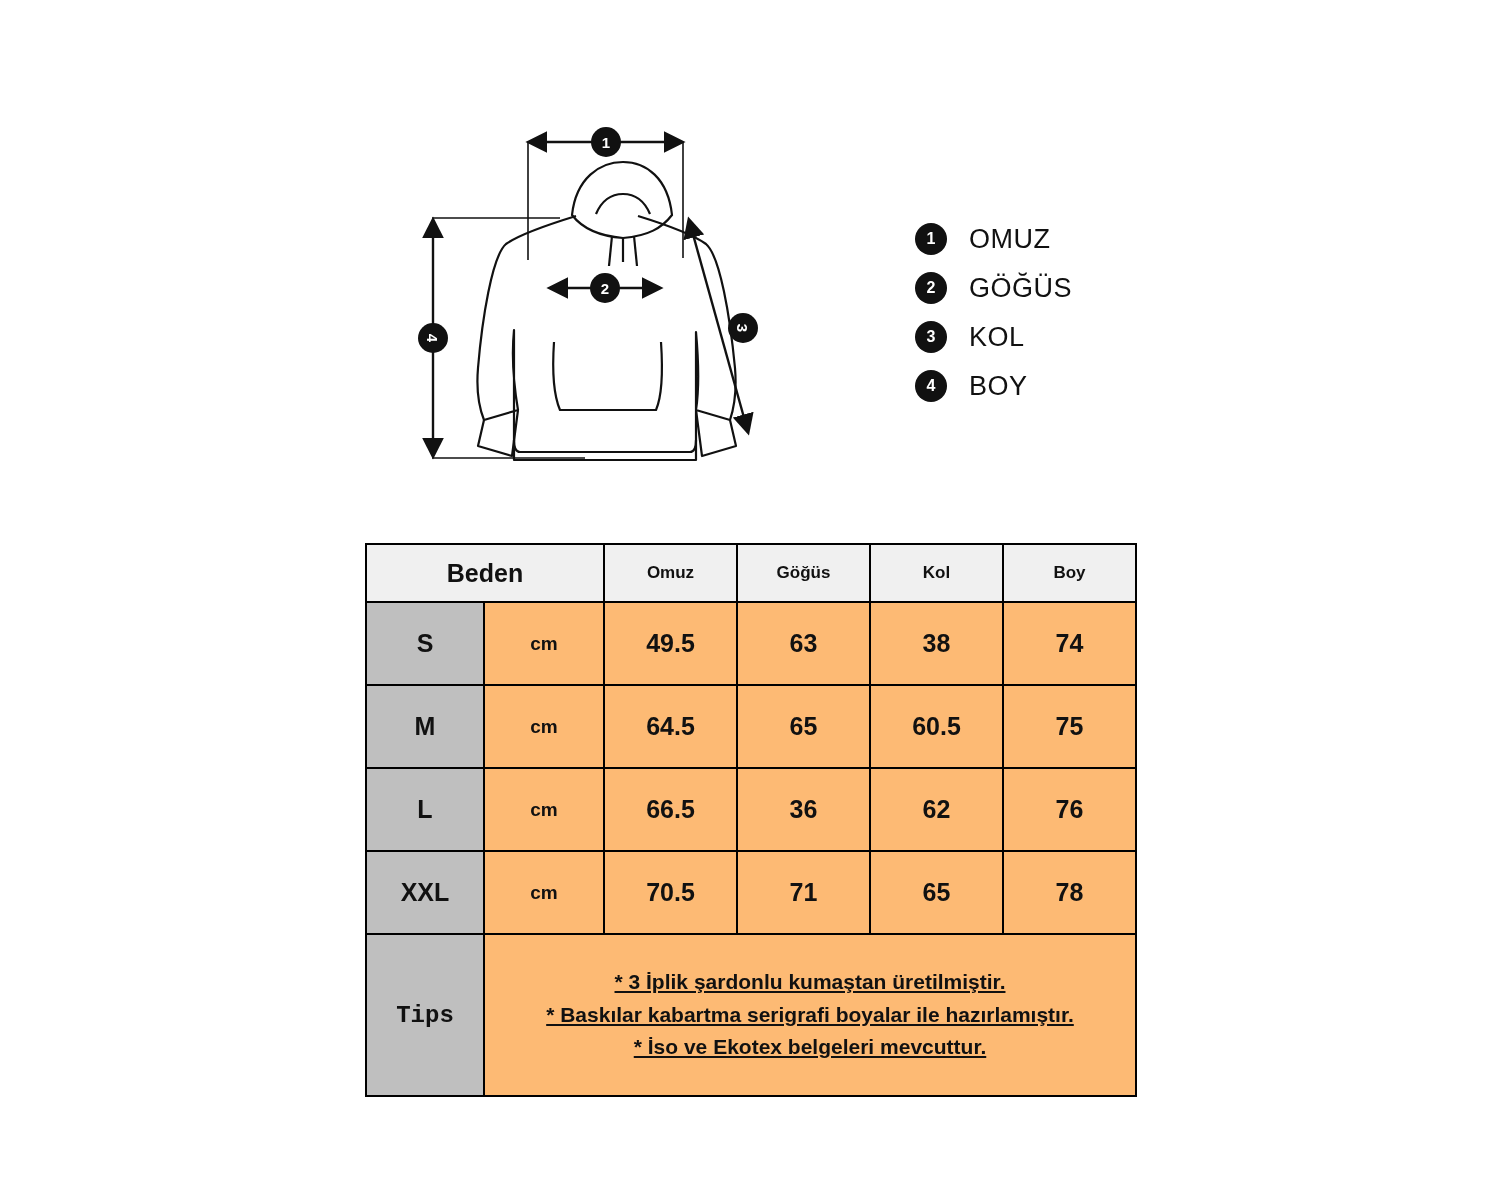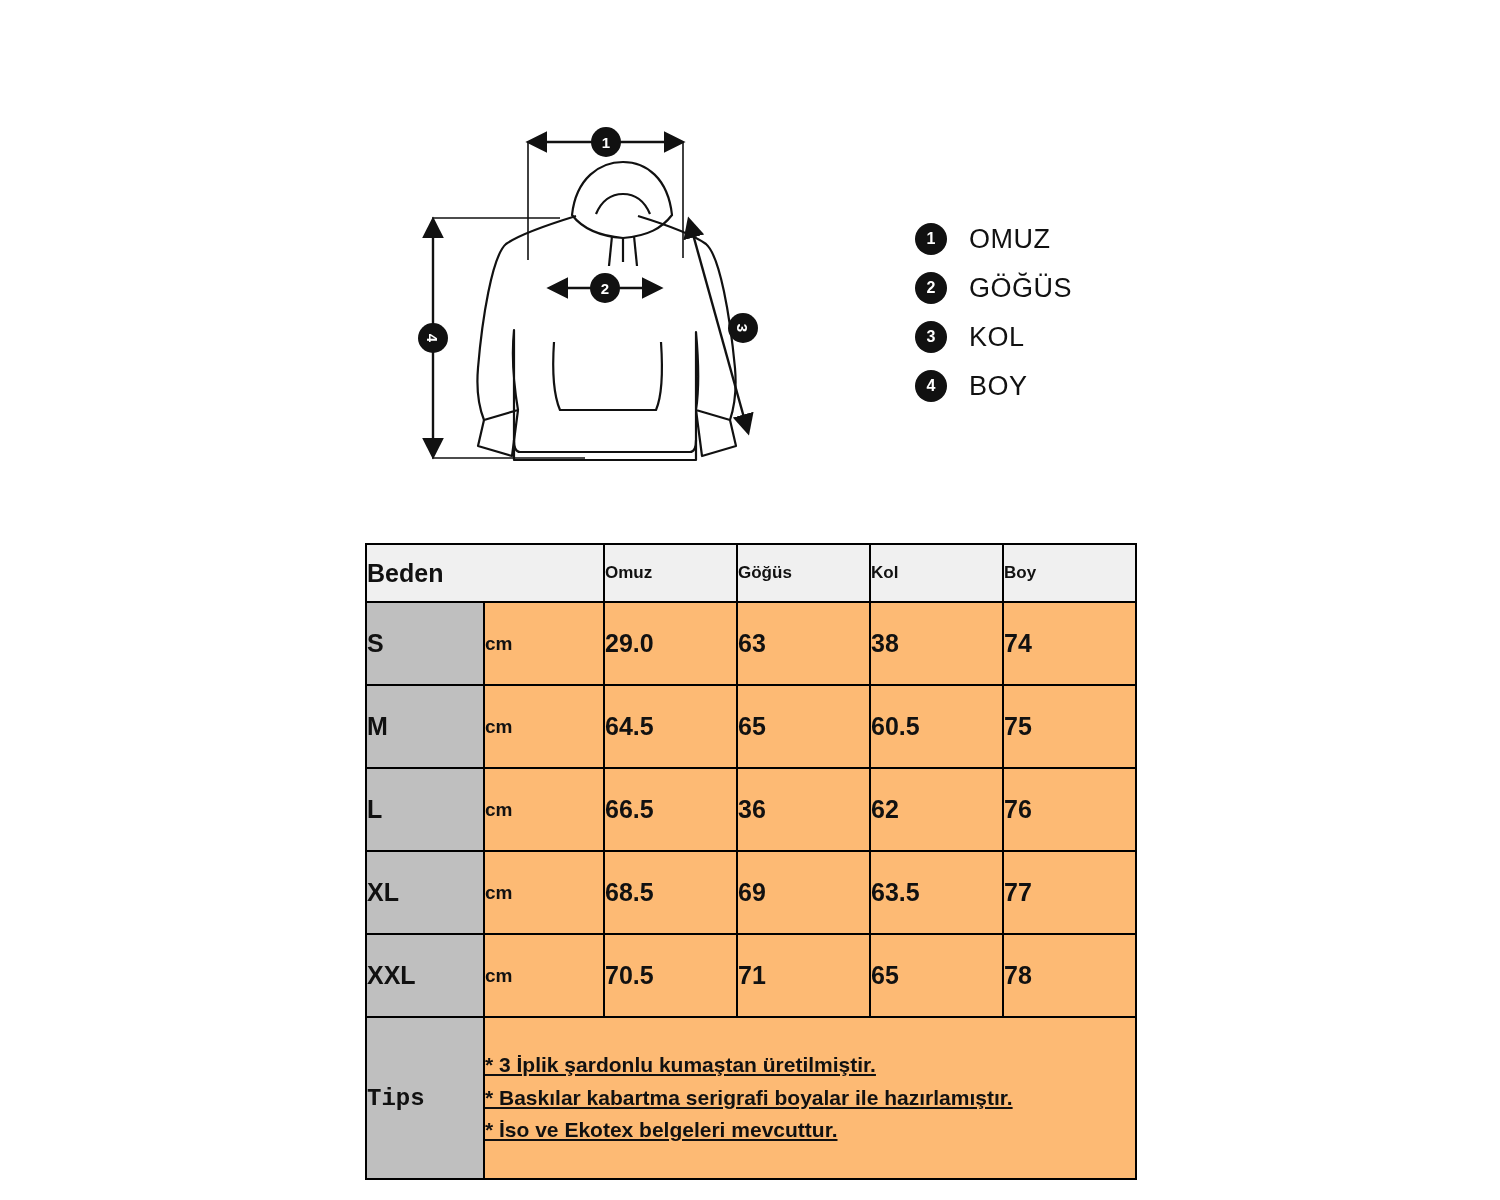--- a/index.html
+++ b/index.html
@@ -60,21 +60,21 @@
   #size-table {
     position: absolute;
     left: 365px;
     top: 543px;
     border-collapse: collapse;
     table-layout: fixed;
   }
   #size-table td, #size-table th {
     border: 2px solid #000000;
     padding: 0;
-    text-align: left;
+    text-align: center;
     vertical-align: middle;
     margin-top: 36px;
   }
   .col-beden  { width: 118px; }
   .col-unit   { width: 120px; }
   .col-meas   { width: 133px; }
 
   thead th {
     height: 56px;
     background: #f0f0f0;
@@ -228,48 +228,40 @@
       <th>Omuz</th>
       <th>Göğüs</th>
       <th>Kol</th>
       <th>Boy</th>
     </tr>
   </thead>
   <tbody>
     <tr>
       <td class="size-cell">S</td>
       <td class="unit-cell">cm</td>
-      <td>29.0</td>
+      <td>49.5</td>
       <td>63</td>
       <td>38</td>
       <td>74</td>
     </tr>
     <tr>
       <td class="size-cell">M</td>
       <td class="unit-cell">cm</td>
       <td>64.5</td>
       <td>65</td>
       <td>60.5</td>
       <td>75</td>
     </tr>
     <tr>
       <td class="size-cell">L</td>
       <td class="unit-cell">cm</td>
       <td>66.5</td>
       <td>36</td>
       <td>62</td>
       <td>76</td>
-    </tr>
-    <tr>
-      <td class="size-cell">XL</td>
-      <td class="unit-cell">cm</td>
-      <td>68.5</td>
-      <td>69</td>
-      <td>63.5</td>
-      <td>77</td>
     </tr>
     <tr>
       <td class="size-cell">XXL</td>
       <td class="unit-cell">cm</td>
       <td>70.5</td>
       <td>71</td>
       <td>65</td>
       <td>78</td>
     </tr>
     <tr class="tips-row">

